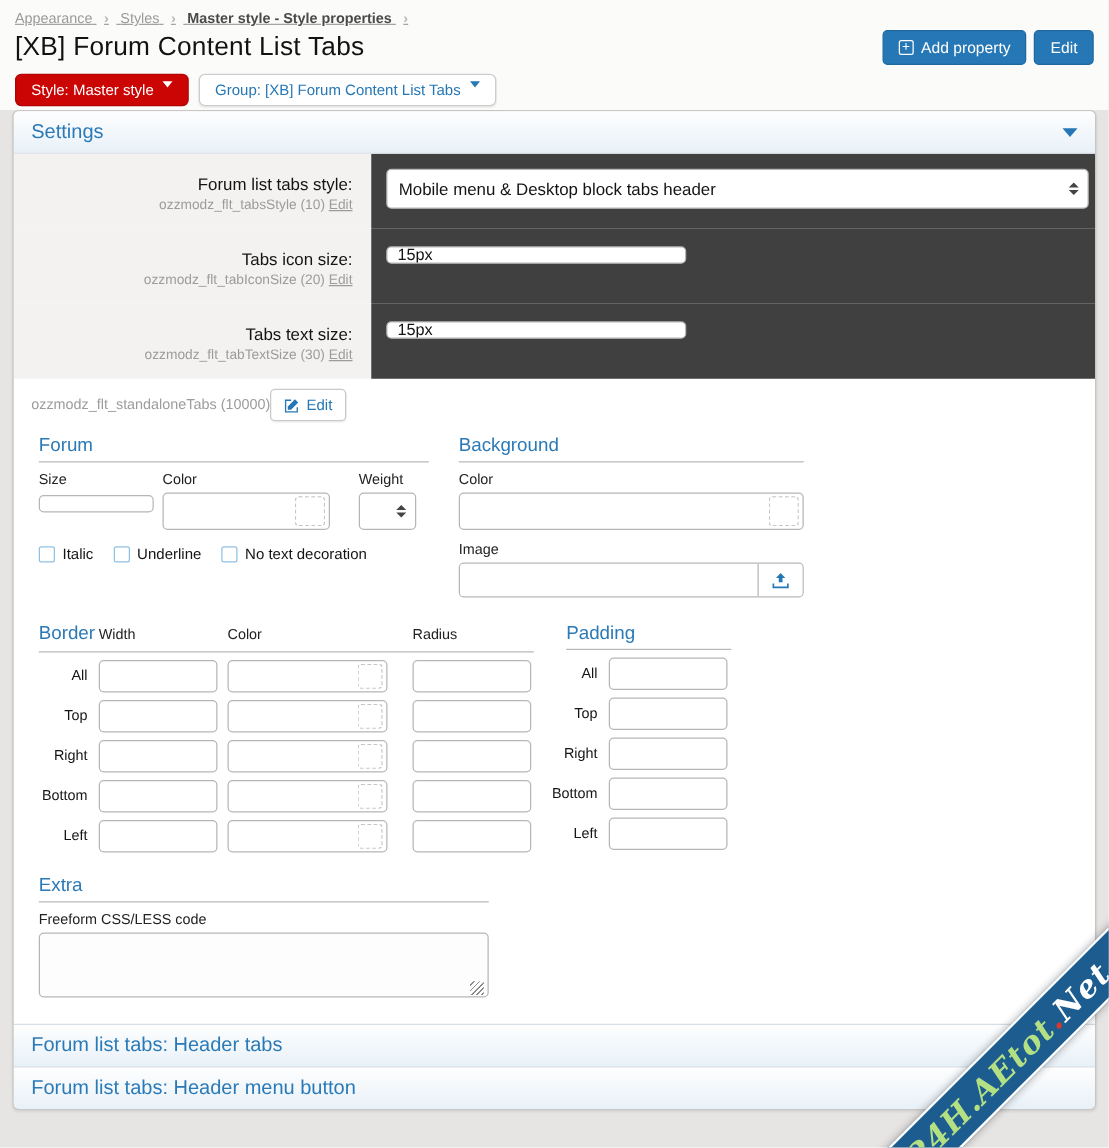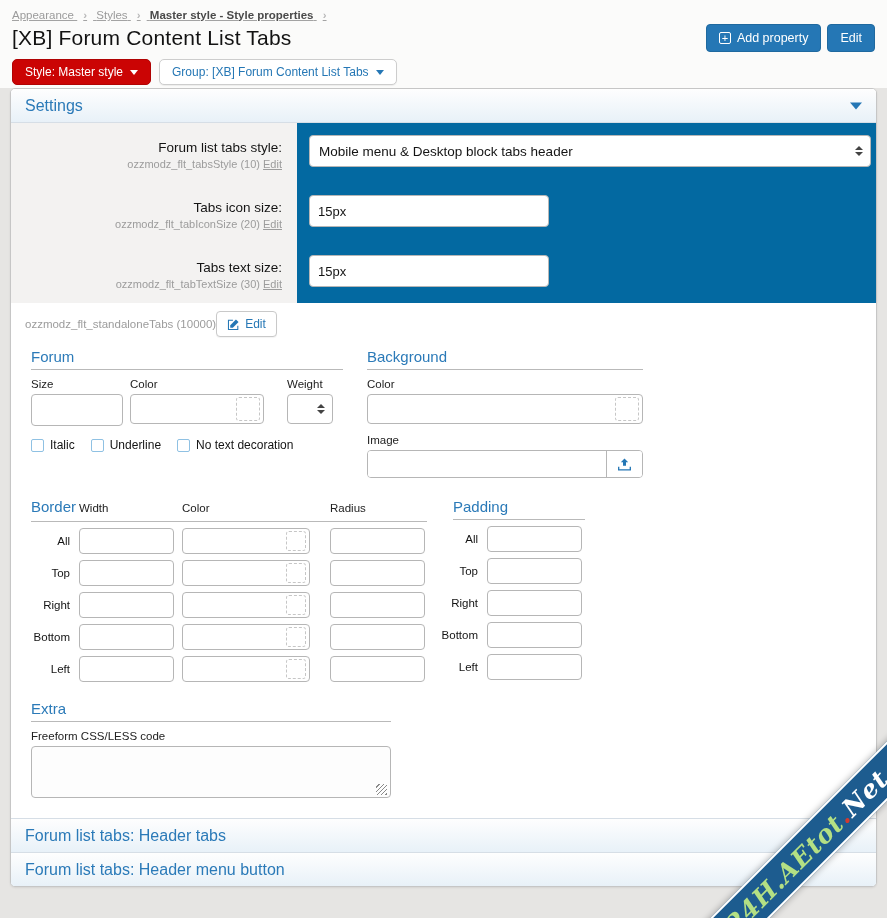--- a/index.html
+++ b/index.html
@@ -9,21 +9,21 @@
     background:#e6e5e3; color:#141414; position:relative; overflow:hidden;
   }
   
   .top-band { background:#fbfbfa; padding:9px 12px 8px; position:relative; height:88px; }
   .breadcrumb { font-size:11.5px; color:#a3a3a3;text-decoration:underline; }
   .breadcrumb .crumb { color:#9b9b9b; cursor:pointer; }
   .breadcrumb .crumb.current { color:#4a4a4a; font-weight:bold; }
   .breadcrumb .sep { color:#b9b9b9; margin:0 6px; font-weight:bold; }
   .page-title { font-size:21px; font-weight:400; color:#121212; margin-top:5px; letter-spacing:.2px; }
   .pill-row { margin-top:9px; display:flex; gap:8px; }
-  .pill { display:inline-flex; align-items:center; gap:7px; font-size:12px; padding:5px 12px;
+  .pill { display:inline-flex; gap:7px; font-size:12px; padding:5px 12px;
           border-radius:5px; cursor:pointer; }
   .pill-red { background:#cb0404; color:#fff; border:1px solid #b00303; }
   .pill-white { background:#fff; color:#2577b5; border:1px solid #cdcdcd; box-shadow:0 1px 1px rgba(0,0,0,.06); }
   .top-actions { position:absolute; right:12px; top:24px; display:flex; gap:6px; }
   .btn-blue { display:inline-flex; align-items:center; gap:6px; background:#2577b5; color:#fff;
               font-size:12.5px; padding:6px 12px; border-radius:4px; border:1px solid #1f699f; cursor:pointer; }
   .plus-square { width:12px; height:12px; border:1px solid #fff; border-radius:2px; display:inline-flex;
                  align-items:center; justify-content:center; font-size:11px; line-height:1; }
   
   .caret-down { width:0; height:0; border-left:6px solid transparent; border-right:6px solid transparent; border-top:7px solid #2577b5; }
@@ -36,25 +36,25 @@
   
   .panel { margin:0 10px; background:#fff; border:1px solid #c6c6c6; border-radius:5px;
            box-shadow:0 1px 2px rgba(0,0,0,.08); overflow:hidden; }
   .sec-header { position:relative; background:linear-gradient(#fefefe,#e8f1f8); color:#2b7ab8;
                 font-size:16px; padding:8px 14px 7px; border-bottom:1px solid #d6dee6; cursor:pointer; }
   .sec-header .hdr-caret { position:absolute; right:14px; top:50%; transform:translateY(-50%); }
   .sec-collapsed { border-top:1px solid #d6dee6; border-bottom:none; }
   
   .settings-grid { display:grid; grid-template-columns:286px 1fr; }
   .set-label-cell { background:#f3f2f1; text-align:right; padding:17px 15px 10px 10px; min-height:60px; }
-  .set-value-cell { background:#0369a1; padding:12px 12px 10px 12px; min-height:60px; }
+  .set-value-cell { background:#404040; padding:12px 12px 10px 12px; min-height:60px; }
   .set-label-main { font-size:13.5px; color:#141414; }
   .prop-ref { font-size:11px; color:#9c9c9c; margin-top:3px; }
   .prop-ref .edit-link { color:#9c9c9c; text-decoration:underline; cursor:pointer; }
-  .text-input { height:32px; border:1px solid #b6b6b6; border-radius:4px; padding:0 8px;
+  .text-input { height:14px; border:1px solid #b6b6b6; border-radius:4px; padding:0 8px;
                 font-size:13px; color:#141414; background:#fff; font-family:inherit; }
   .input-15 { width:240px; }
   .select-wrap { position:relative; width:562px; }
   .select-wrap select { width:100%; height:32px; appearance:none; -webkit-appearance:none;
                         border:1px solid #b6b6b6; border-radius:4px; background:#fff;
                         font-size:13.5px; color:#141414; padding:0 26px 0 9px; font-family:inherit; }
   
   .prop-subheader { display:flex; justify-content:flex-start; align-items:center; padding:8px 14px 7px; }
   .prop-name { font-size:11.5px; color:#9c9c9c; }
   .btn-edit { display:inline-flex; align-items:center; gap:5px; background:#fff; color:#2577b5;

